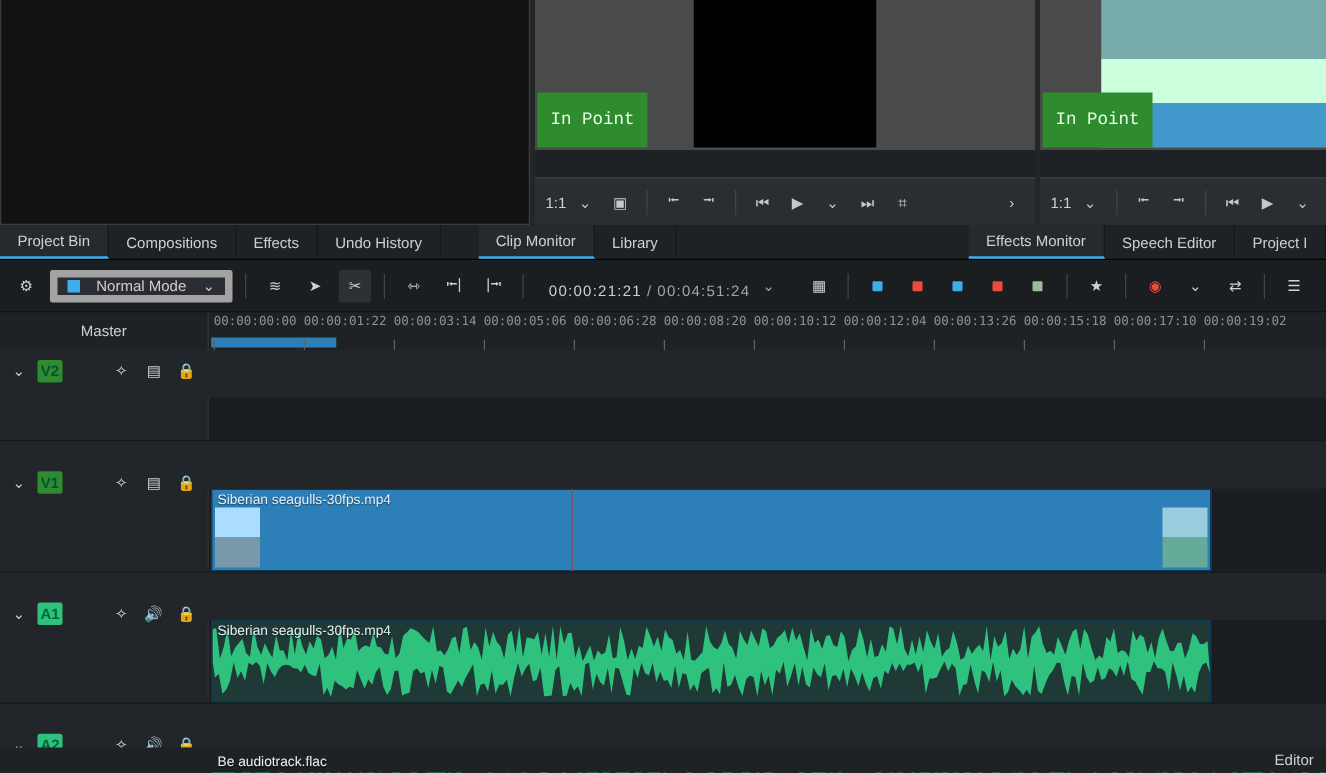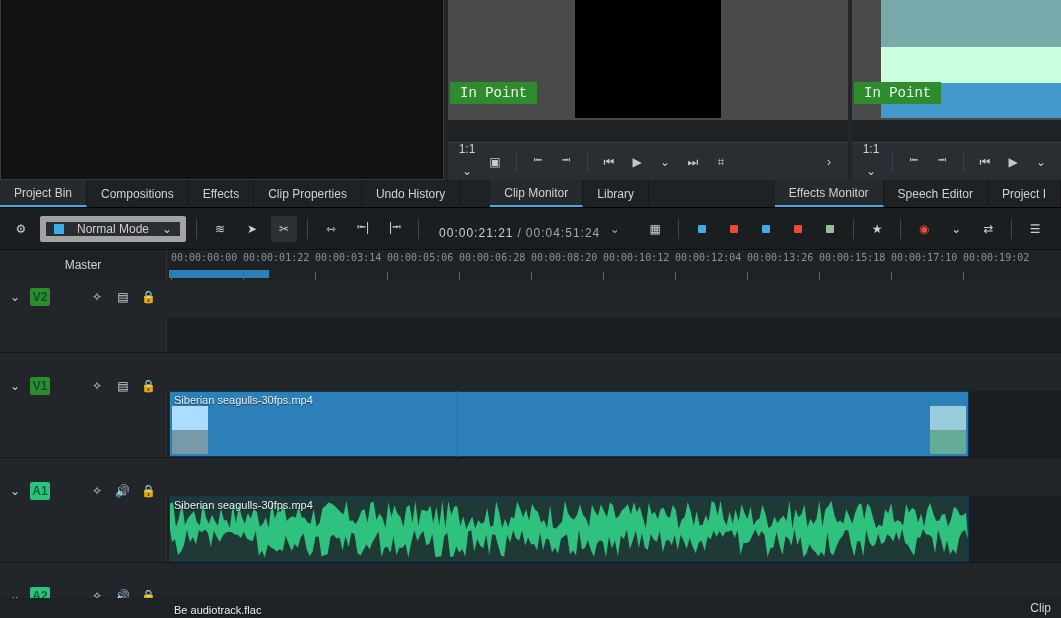--- a/index.html
+++ b/index.html
@@ -6,26 +6,26 @@
 body { background: #232629; width: 1061px; height: 618px; overflow: hidden; position: relative; }
 
 
 .previews { display: flex; height: 180px; }
 .prev-left { width: 444px; background: #121212; border: 1px solid #3c3c3c; border-top: none; }
 .prev-mid, .prev-right { flex: 1; background: #4a4a4a; margin-left: 4px; position: relative; display: flex; flex-direction: column; }
 .prev-mid { flex: 0 0 400px; }
 .vid-area { flex: 1; display: flex; align-items: flex-start; justify-content: center; position: relative; padding-top: 0; }
 .vid-black { width: 146px; height: 118px; background: #000; }
 .vid-img { width: 180px; height: 118px; background: linear-gradient(180deg,#7aa 0 40%,#cfd 40% 70%,#49c 70%); overflow: hidden; }
-.in-badge { position: absolute; left: 2px; bottom: 16px; background: #2e8b2e; color: #e8ffe8; padding: 3px 10px; font-family: "Courier New", monospace; font-size: 14px; }
+.in-badge { position: absolute; left: 2px; bottom: 2px; background: #2e8b2e; color: #e8ffe8; padding: 14px 10px; font-family: "Courier New", monospace; font-size: 14px; }
 .ruler { height: 22px; background: #1f2225; display: flex; align-items: center; padding: 0 6px; gap: 2px; }
 .ctrlbar { height: 38px; background: #2a2e32; border-top: 1px solid #3a3f44; display: flex; align-items: center; gap: 6px; padding: 0 8px; }
 .ibtn { width: 22px; height: 22px; display: flex; align-items: center; justify-content: center; color: #c8c8c8; cursor: pointer; border-radius: 2px; }
 .sep { width: 1px; height: 20px; background: #3e444a; margin: 0 4px; }
-.zoom { display: flex; align-items: center; gap: 4px; font-family: monospace; flex-direction: column; }
+.zoom { display: flex; align-items: center; gap: 4px; font-family: monospace; }
 
 
 .tabstrip { height: 28px; background: #1f2225; display: flex; border-bottom: 1px solid #000; }
 .tabgroup { display: flex; }
 .tabgroup.right { margin-left: auto; }
 .tab { padding: 0 14px; display: flex; align-items: center; height: 100%; cursor: pointer; border-right: 1px solid #15171a; }
 .tab.active { border-bottom: 2px solid #3daee9; background: #262a2e; }
 .vsep { width: 6px; }
 
 
@@ -132,21 +132,20 @@
       <span class="ibtn">⌄</span>
     </div>
   </div>
 </div>
 
 <div class="tabstrip">
   <div class="tabgroup" id="tg-left">
       <div class="tab active">Project Bin</div>
       <div class="tab">Compositions</div>
       <div class="tab">Effects</div>
-      <div class="tab">Clip Properties</div>
       <div class="tab">Undo History</div>
     </div>
   <div class="vsep" style="width:30px"></div>
   <div class="tabgroup" id="tg-mid">
       <div class="tab active">Clip Monitor</div>
       <div class="tab">Library</div>
     </div>
   <div class="tabgroup right" id="tg-right">
       <div class="tab active">Effects Monitor</div>
       <div class="tab">Speech Editor</div>
@@ -319,14 +318,14 @@
     </div>
   </div>
 
 </div>
 
 <div class="hscroll">
     <div class="thumb-bar"></div>
   </div>
 
 <div class="status">
-  <span>Clip</span>
+  <span>Editor</span>
 </div>
 
 </body></html>

